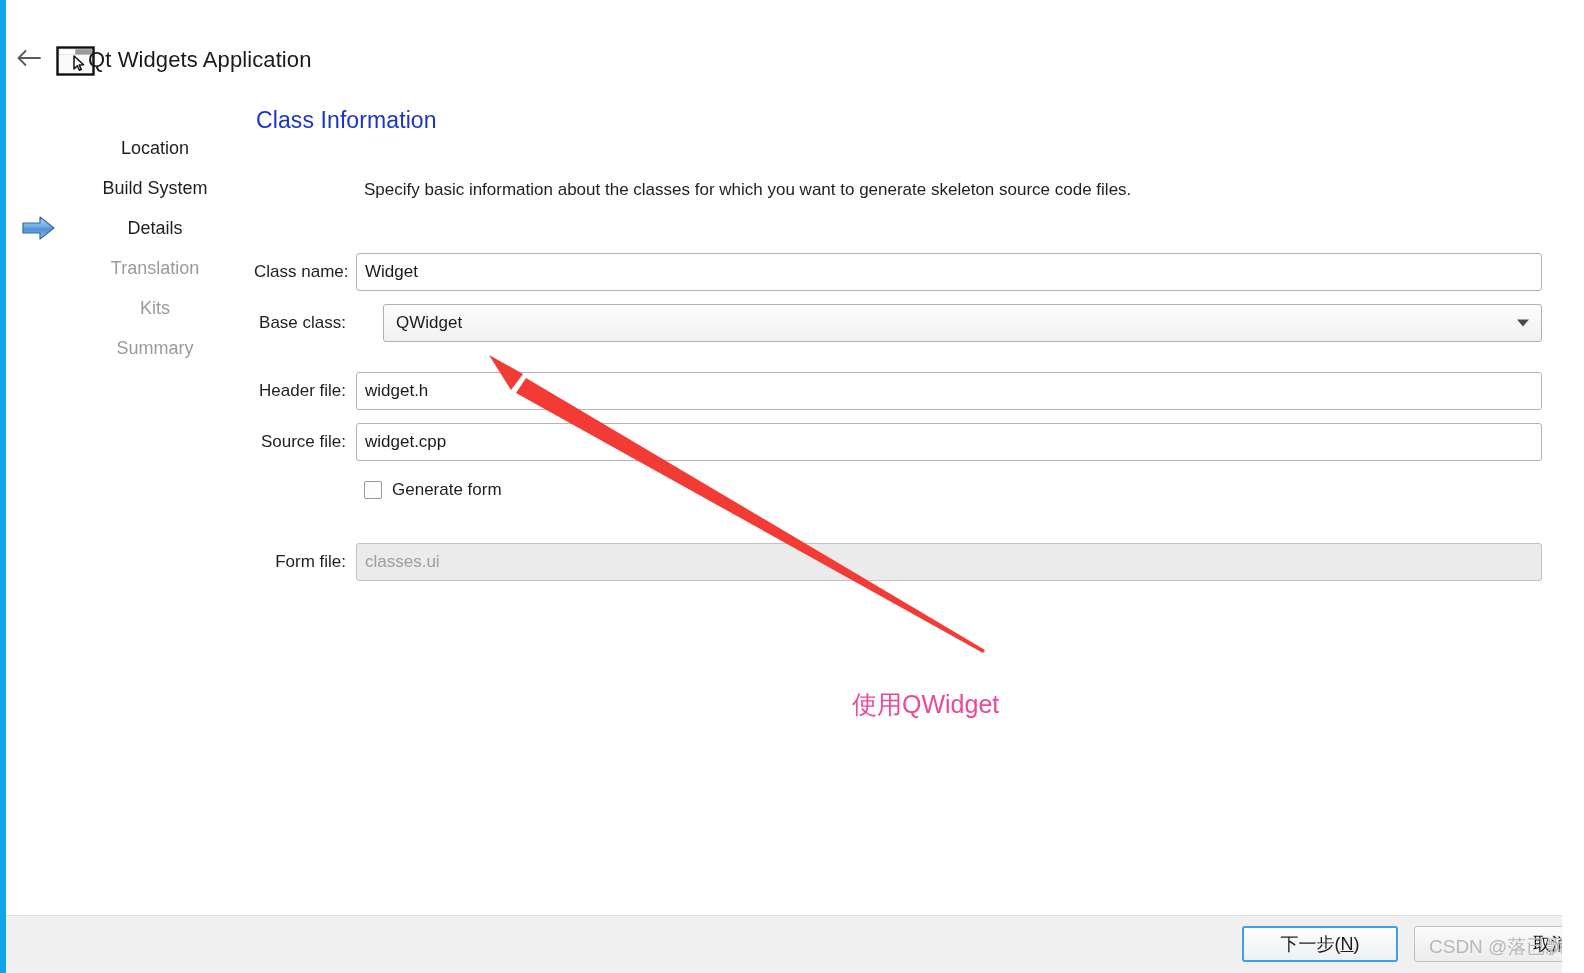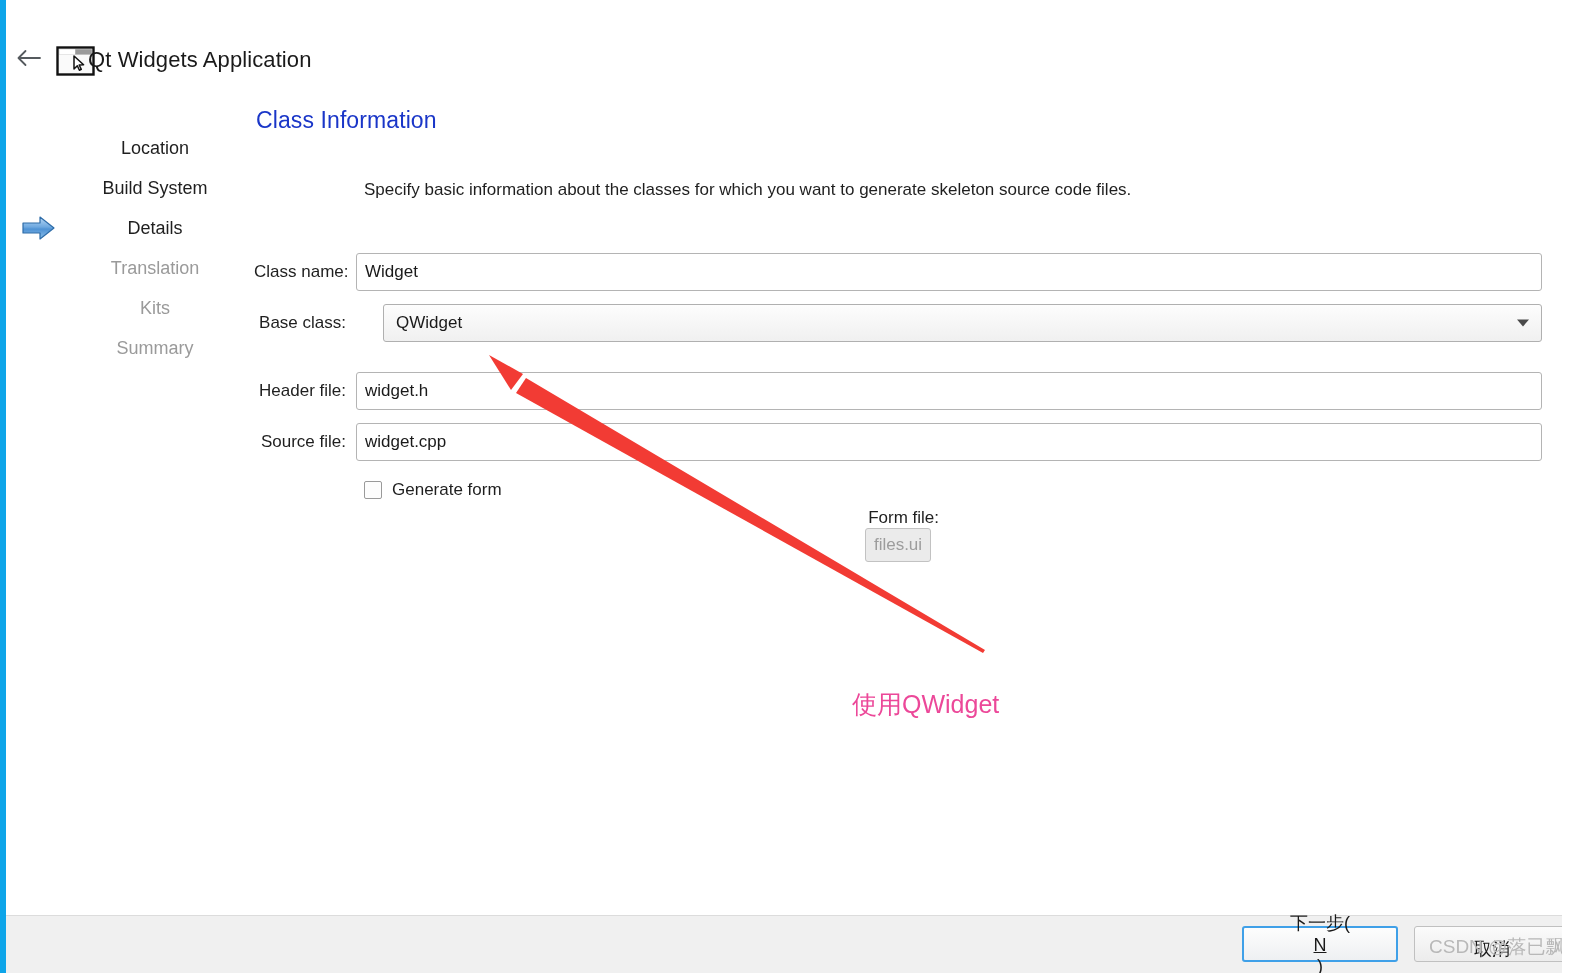--- a/index.html
+++ b/index.html
@@ -217,21 +217,20 @@
     display: flex;
     align-items: center;
     justify-content: center;
     font-size: 18px;
     color: #1a1a1a;
     box-sizing: border-box;
     cursor: pointer;
     background: linear-gradient(to bottom, #fbfbfb 0%, #ececec 100%);
     border: 1px solid #c0c0c0;
     white-space: nowrap;
-    flex-direction: column;
   }
   .btn.primary {
     border: 2px solid #3fa0e8;
     background: linear-gradient(to bottom, #fdfdfd 0%, #eef0f2 100%);
   }
   .btn .accel { text-decoration: underline; }
   .watermark {
     position: absolute;
     font-size: 19px;
     color: #b8b8b8;
@@ -337,24 +336,24 @@
     <div class="field-box">
       <span>widget.cpp</span>
     </div>
   </div>
 
   <div class="check-row" style="top:480px;">
     <span class="checkbox"></span>
     <span class="check-label">Generate form</span>
   </div>
 
-  <div class="form-row" style="top:508px;flex-direction:column;">
+  <div class="form-row" style="top:543px;">
     <div class="field-label">Form file:</div>
     <div class="field-box disabled">
-      <span>files.ui</span>
+      <span>classes.ui</span>
     </div>
   </div>
 
   <svg class="anno-svg" viewBox="0 0 1584 973">
     <defs>
       <linearGradient id="taper" x1="0" y1="0" x2="1" y2="1">
         <stop offset="0%" stop-color="#f23b34"></stop>
         <stop offset="100%" stop-color="#f23b34"></stop>
       </linearGradient>
     </defs>

